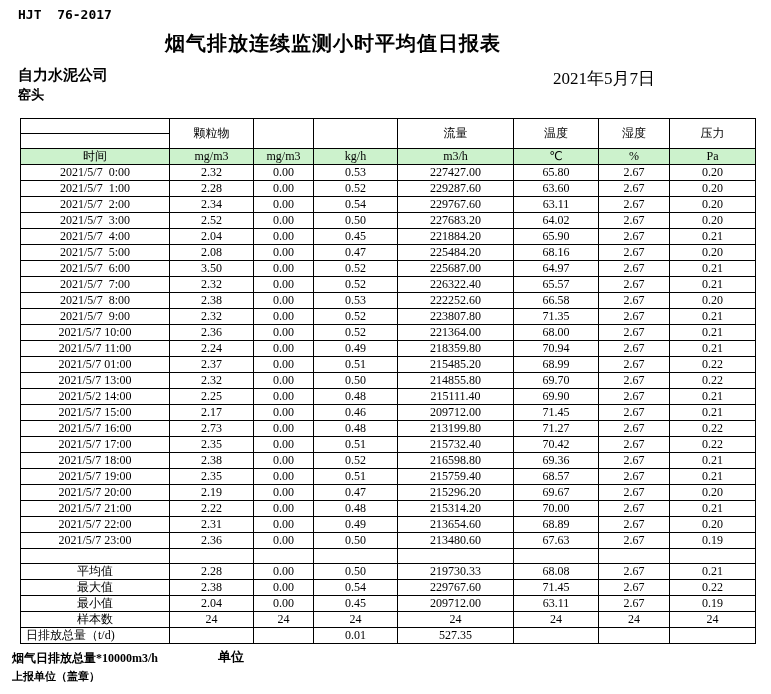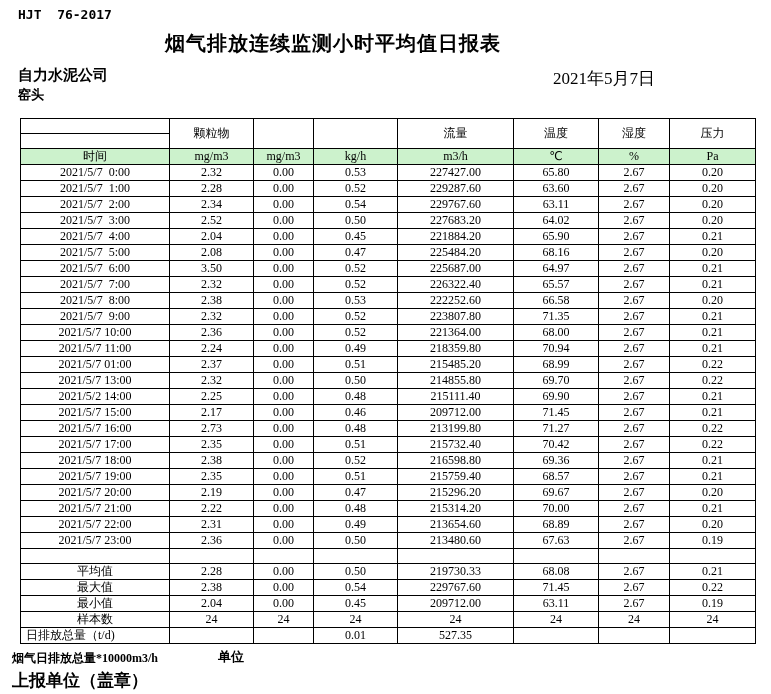--- a/index.html
+++ b/index.html
@@ -30,21 +30,21 @@
     font-size: 12px;
     line-height: 15px;
     overflow: hidden;
     white-space: pre;
   }
   thead td { font-size: 12px; }
   tr.unit-row td { background: var(--hl, #CCF2CC); }
   tbody tr:last-child td:first-child { text-align: left; padding-left: 5px; margin-top: 22px; }
 
   .footnote          { left: 12px;  top: 650px; font-size: 12px; font-weight: bold; }
-  .report-unit-label { left: 12px;  top: 669px; font-size: 17px; font-weight: bold; }
+  .report-unit-label { left: 12px;  top: 669px; font-size: 11px; font-weight: bold; }
   .unit-label        { left: 218px; top: 648px; font-size: 13px; font-weight: bold; }
 </style>
 </head>
 <body>
 
 <div class="abs doc-code">HJT  76-2017</div>
 <div class="abs title">烟气排放连续监测小时平均值日报表</div>
 <div class="abs company">自力水泥公司</div>
 <div class="abs station">窑头</div>
 <div class="abs date">2021年5月7日</div>

